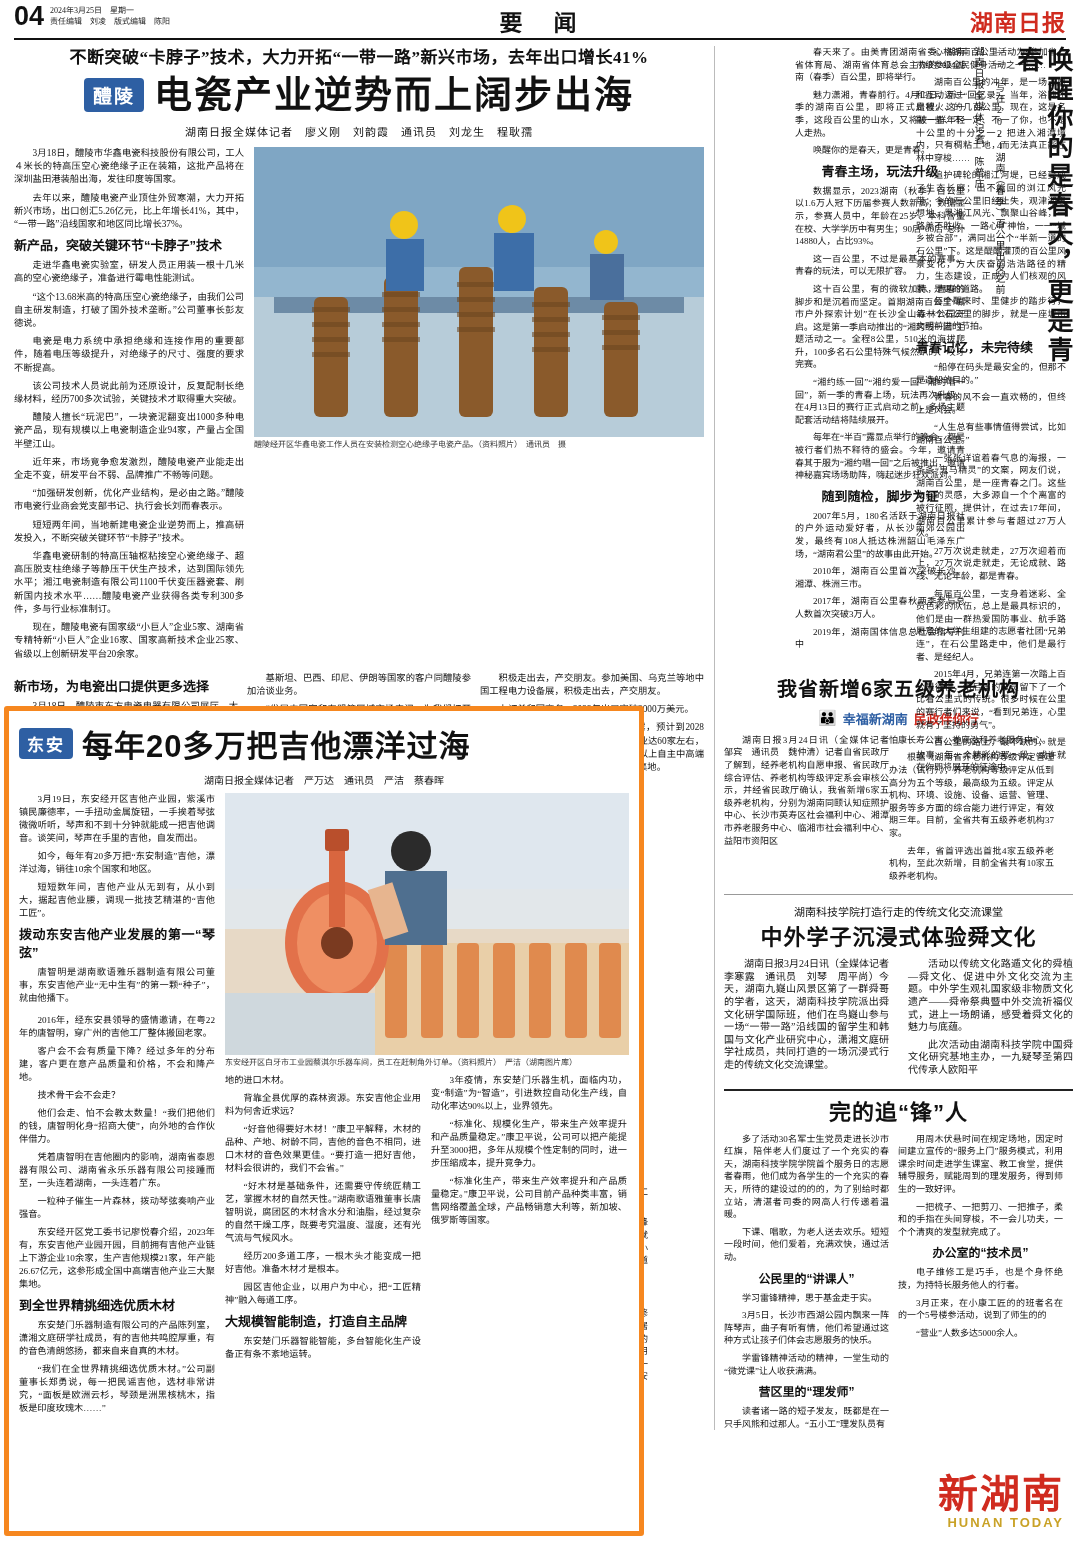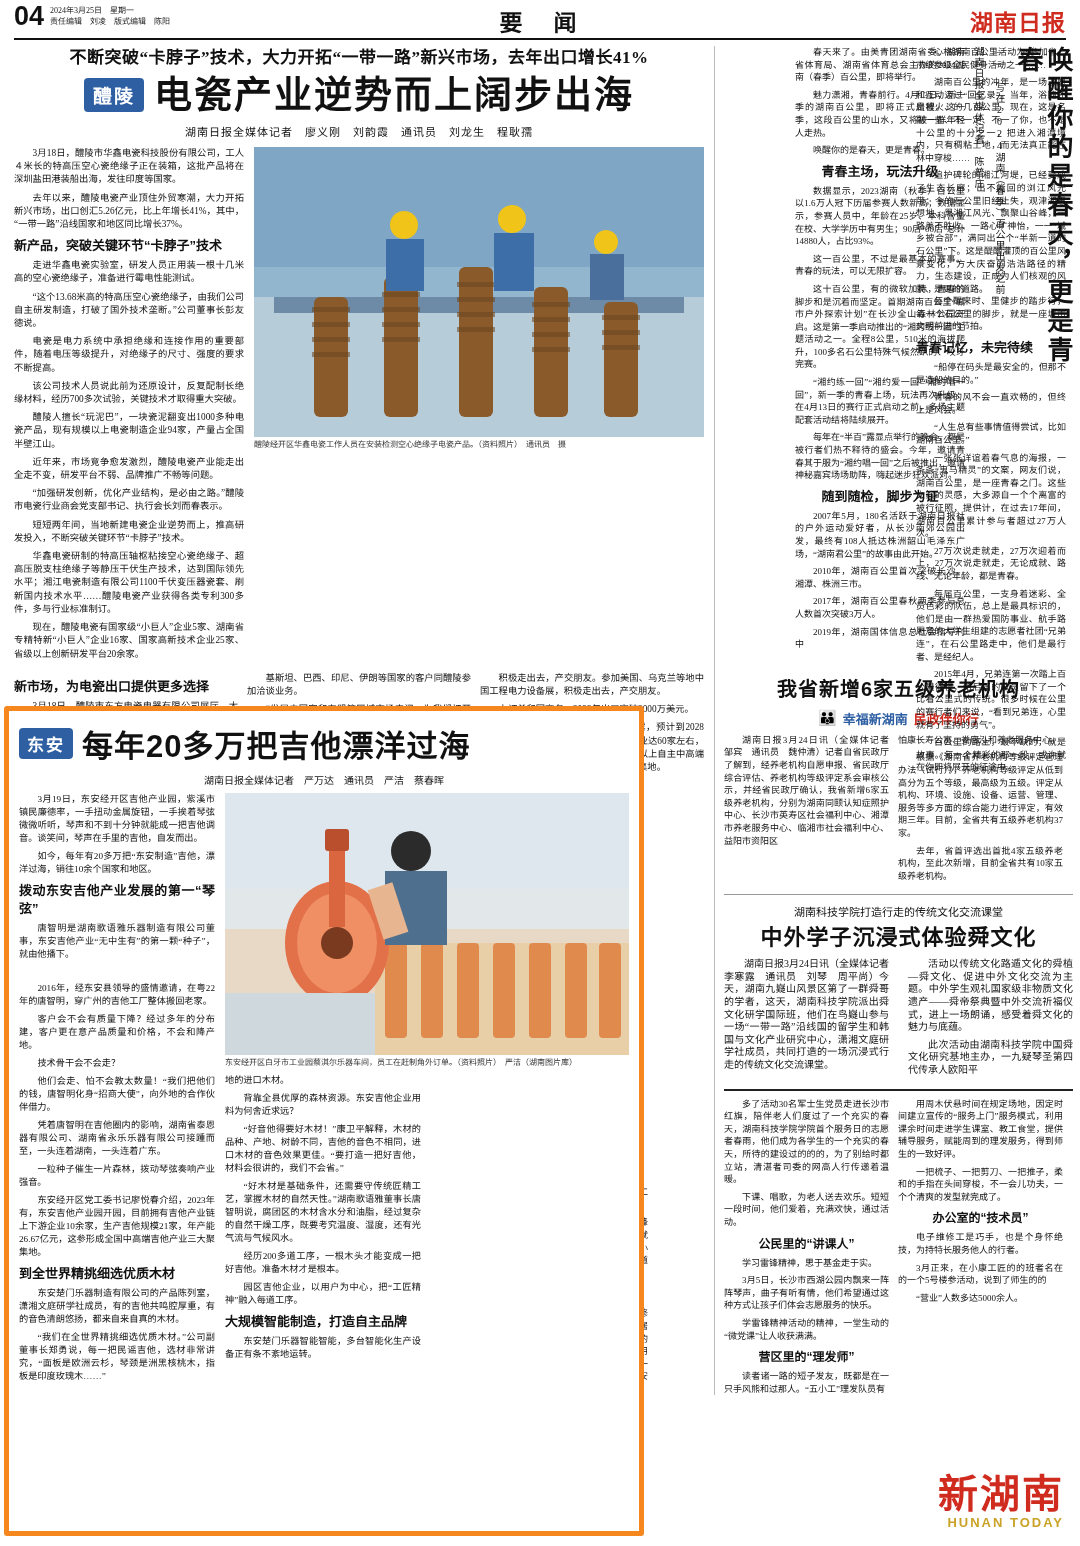--- a/index.html
+++ b/index.html
@@ -260,21 +260,21 @@
         <p style="text-indent:2em;margin:0 0 5px;">百公里的路上，最不缺的，就是故事。每一个精彩的那一段，或许就在你即将展开的征途中。</p>
       </div>
 
       <div style="margin-top:20px;">
         <div class="rt-head">我省新增6家五级养老机构</div>
         <div class="brandline">
           <span style="color:#2e5fa3;font-size:15px;">👪</span>
           <span class="b1">幸福新湖南</span>
           <span class="b2">民政伴你行</span>
         </div>
-        <div style="display:flex;gap:9px;font-size:9px;line-height:12.6px;text-align:justify;">
+        <div style="display:flex;gap:0;font-size:9px;line-height:12.6px;text-align:justify;">
           <div style="width:165px;">
             <p style="text-indent:2em;margin:0;">湖南日报3月24日讯（全媒体记者　邹宾　通讯员　魏仲清）记者自省民政厅了解到，经养老机构自愿申报、省民政厅综合评估、养老机构等级评定系会审核公示，并经省民政厅确认，我省新增6家五级养老机构，分别为湖南同颐认知症照护中心、长沙市英寿区社会福利中心、湘潭市养老服务中心、临湘市社会福利中心、益阳市资阳区</p>
           </div>
           <div style="width:165px;">
             <p style="margin:0 0 5px;">怕康长寿公寓、娄底泓和养老服务中心。</p>
             <p style="text-indent:2em;margin:0 0 5px;">根据《湖南省养老机构等级评定管理办法（试行）》，养老机构等级评定从低到高分为五个等级，最高级为五级。评定从机构、环境、设施、设备、运营、管理、服务等多方面的综合能力进行评定，有效期三年。目前，全省共有五级养老机构37家。</p>
             <p style="text-indent:2em;margin:0 0 5px;">去年，省首评选出首批4家五级养老机构，至此次新增，目前全省共有10家五级养老机构。</p>
           </div>
         </div>
       </div>
@@ -291,20 +291,21 @@
           <div style="width:165px;">
             <p style="text-indent:2em;margin:0 0 5px;">活动以传统文化路遁文化的舜植—舜文化、促进中外文化交流为主题。中外学生观礼国家级非物质文化遗产——舜帝祭典暨中外交流祈福仪式，进上一场朗诵，感受着舜文化的魅力与底蕴。</p>
             <p style="text-indent:2em;margin:0 0 5px;">此次活动由湖南科技学院中国舜文化研究基地主办，一九疑琴圣第四代传承人欧阳平</p>
           </div>
         </div>
       </div>
 
       <div class="rule-thick"></div>
 
       <div>
+        <div class="rt-head2">完的追“锋”人</div>
         <div style="display:flex;gap:9px;font-size:9px;line-height:12.6px;text-align:justify;">
           <div style="width:165px;">
             <p style="text-indent:2em;margin:0 0 5px;">多了活动30名军士生党员走进长沙市红旗，陪伴老人们度过了一个充实的春天，湖南科技学院学院首个服务日的志愿者春雨，他们成为各学生的一个充实的春天，所待的建设过的的的，为了别给时都立站，清湛者司委的网高人行传递着温暖。</p>
             <p style="text-indent:2em;margin:0 0 5px;font-family:Liberation Serif, serif;">下课、唱歌，为老人送去欢乐。短短一段时间，他们爱着，充满欢快，通过活动。</p>
             <div class="sub" style="text-align:center;font-size:12px;">公民里的“讲课人”</div>
             <p style="text-indent:2em;margin:0 0 5px;">学习雷锋精神，思于基金走于实。</p>
             <p style="text-indent:2em;margin:0 0 5px;">3月5日，长沙市西湖公园内飘来一阵阵琴声，曲子有听有情，他们希望通过这种方式让孩子们体会志愿服务的快乐。</p>
             <p style="text-indent:2em;margin:0 0 5px;">学雷锋精神活动的精神，一堂生动的“微党课”让人收获满满。</p>
             <div class="sub" style="text-align:center;font-size:12px;">营区里的“理发师”</div>
             <p style="text-indent:2em;margin:0;">读者诸一路的短子发友，既都是在一只手风熊和过那人。“五小工”理发队员有</p>
@@ -328,22 +329,23 @@
       <span class="hl-tag">东安</span>
       <span class="hl-title">每年20多万把吉他漂洋过海</span>
     </div>
     <div class="hl-by">湖南日报全媒体记者　严万达　通讯员　严洁　蔡春晖</div>
 
     <div style="display:flex;gap:10px;">
 
       <div style="width:196px;font-size:9.2px;line-height:13px;text-align:justify;">
         <p style="text-indent:2em;margin:0 0 5px;">3月19日，东安经开区吉他产业园，紫溪市镇民廉德率，一手扭动金属旋钮，一手挨着琴弦微微听听，琴声和不到十分钟就能成一把吉他调音。谈笑间，琴声在手里的吉他，自发而出。</p>
         <p style="text-indent:2em;margin:0 0 5px;">如今，每年有20多万把“东安制造”吉他，漂洋过海，销往10余个国家和地区。</p>
+        <p style="text-indent:2em;margin:0 0 5px;">短短数年间，吉他产业从无到有，从小到大，据起吉他业腰，调现一批技艺精湛的“吉他工匠”。</p>
         <div class="sub">拨动东安吉他产业发展的第一“琴弦”</div>
-        <p style="text-indent:2em;margin:0 0 21px;">唐智明是湖南歌语雅乐器制造有限公司董事，东安吉他产业“无中生有”的第一颗“种子”，就由他播下。</p>
+        <p style="text-indent:2em;margin:0 0 9px;">唐智明是湖南歌语雅乐器制造有限公司董事，东安吉他产业“无中生有”的第一颗“种子”，就由他播下。</p>
         <p style="text-indent:2em;margin:0 0 5px;">2016年，经东安县领导的盛情邀请，在粤22年的唐智明，穿广州的吉他工厂整体搬回老家。</p>
         <p style="text-indent:2em;margin:0 0 5px;">客户会不会有质量下降？经过多年的分布建，客户更在意产品质量和价格，不会和降产地。</p>
         <p style="text-indent:2em;margin:0 0 5px;">技术骨干会不会走？</p>
         <p style="text-indent:2em;margin:0 0 5px;">他们会走、怕不会教太数量！“我们把他们的钱，唐智明化身“招商大使”，向外地的合作伙伴借力。</p>
         <p style="text-indent:2em;margin:0 0 5px;">凭着唐智明在吉他圈内的影响，湖南省泰恩器有限公司、湖南省永乐乐器有限公司接踵而至，一头连着湖南，一头连着广东。</p>
         <p style="text-indent:2em;margin:0 0 5px;">一粒种子催生一片森林，拨动琴弦奏响产业强音。</p>
         <p style="text-indent:2em;margin:0 0 5px;">东安经开区党工委书记廖悦春介绍，2023年有，东安吉他产业园开园，目前拥有吉他产业链上下游企业10余家，生产吉他规模21家，年产能26.67亿元，这参形成全国中高端吉他产业三大聚集地。</p>
         <div class="sub">到全世界精挑细选优质木材</div>
         <p style="text-indent:2em;margin:0 0 5px;">东安楚门乐器制造有限公司的产品陈列室，潇湘文庭研学社成员，有的吉他共鸣腔厚重，有的音色清朗悠扬，都来自来自真的木材。</p>
         <p style="text-indent:2em;margin:0 0 5px;">“我们在全世界精挑细选优质木材。”公司副董事长郑勇说，每一把民谣吉他，选材非常讲究，“面板是欧洲云杉，琴颈是洲黑核桃木，指板是印度玫瑰木……”</p>
@@ -386,20 +388,25 @@
           <div style="width:196px;">
             <p style="margin:0 0 5px;">地的进口木材。</p>
             <p style="text-indent:2em;margin:0 0 5px;">背靠全县优厚的森林资源。东安吉他企业用料为何舍近求远？</p>
             <p style="text-indent:2em;margin:0 0 5px;">“好音他得要好木材！”康卫平解释，木材的品种、产地、树龄不同，吉他的音色不相同，进口木材的音色效果更佳。“要打造一把好吉他，材料会很讲的，我们不会省。”</p>
             <p style="text-indent:2em;margin:0 0 5px;">“好木材是基础条件，还需要守传统匠精工艺，掌握木材的自然天性。”湖南歌语雅董事长唐智明说，腐团区的木材含水分和油脂，经过复杂的自然干燥工序，既要考究温度、湿度，还有光气流与气候风水。</p>
             <p style="text-indent:2em;margin:0 0 5px;">经历200多道工序，一根木头才能变成一把好吉他。准备木材才是根本。</p>
             <p style="text-indent:2em;margin:0 0 5px;">园区吉他企业，以用户为中心，把“工匠精神”融入每道工序。</p>
             <div class="sub">大规模智能制造，打造自主品牌</div>
             <p style="text-indent:2em;margin:0 0 5px;">东安楚门乐器智能智能，多台智能化生产设备正有条不紊地运转。</p>
           </div>
+          <div style="width:196px;">
+            <p style="text-indent:2em;margin:0 0 5px;">3年疫情，东安楚门乐器生机，面临内功，变“制造”为“智造”，引进数控自动化生产线，自动化率达90%以上，业界领先。</p>
+            <p style="text-indent:2em;margin:0 0 5px;">“标准化、规模化生产，带来生产效率提升和产品质量稳定。”康卫平说，公司可以把产能提升至3000把，多年从规模个性定制的同时，进一步压缩成本，提升竞争力。</p>
+            <p style="text-indent:2em;margin:0 0 5px;">“标准化生产，带来生产效率提升和产品质量稳定。”康卫平说，公司目前产品种类丰富，销售网络覆盖全球，产品畅销意大利等，新加坡、俄罗斯等国家。</p>
+          </div>
         </div>
       </div>
     </div>
   </div>
 
   <div class="logo">
     <div class="cn">新湖南</div>
     <div class="en">HUNAN TODAY</div>
   </div>
 

